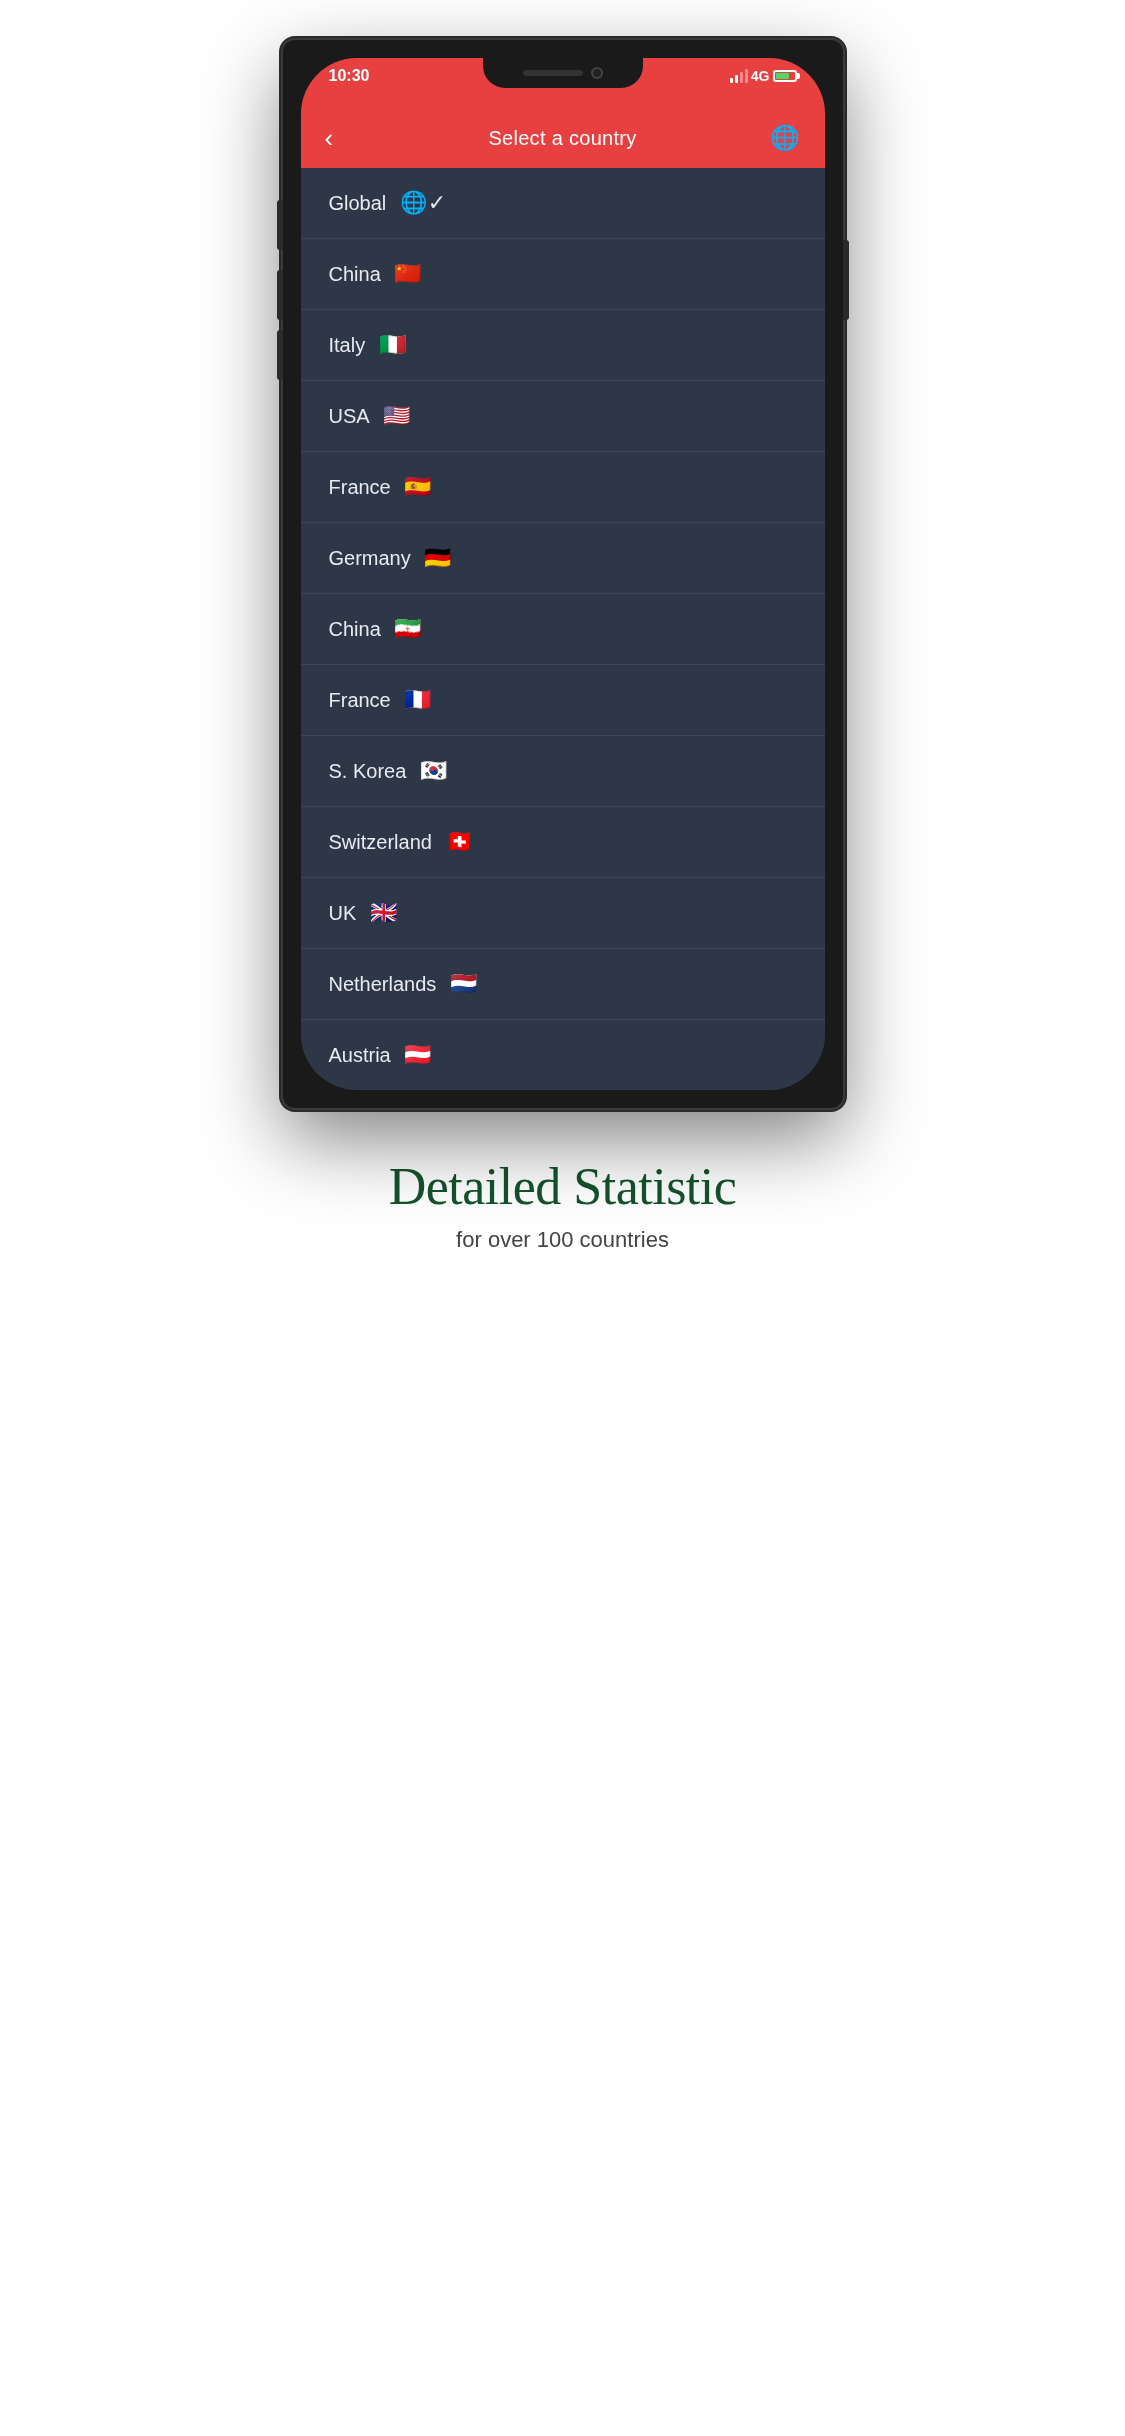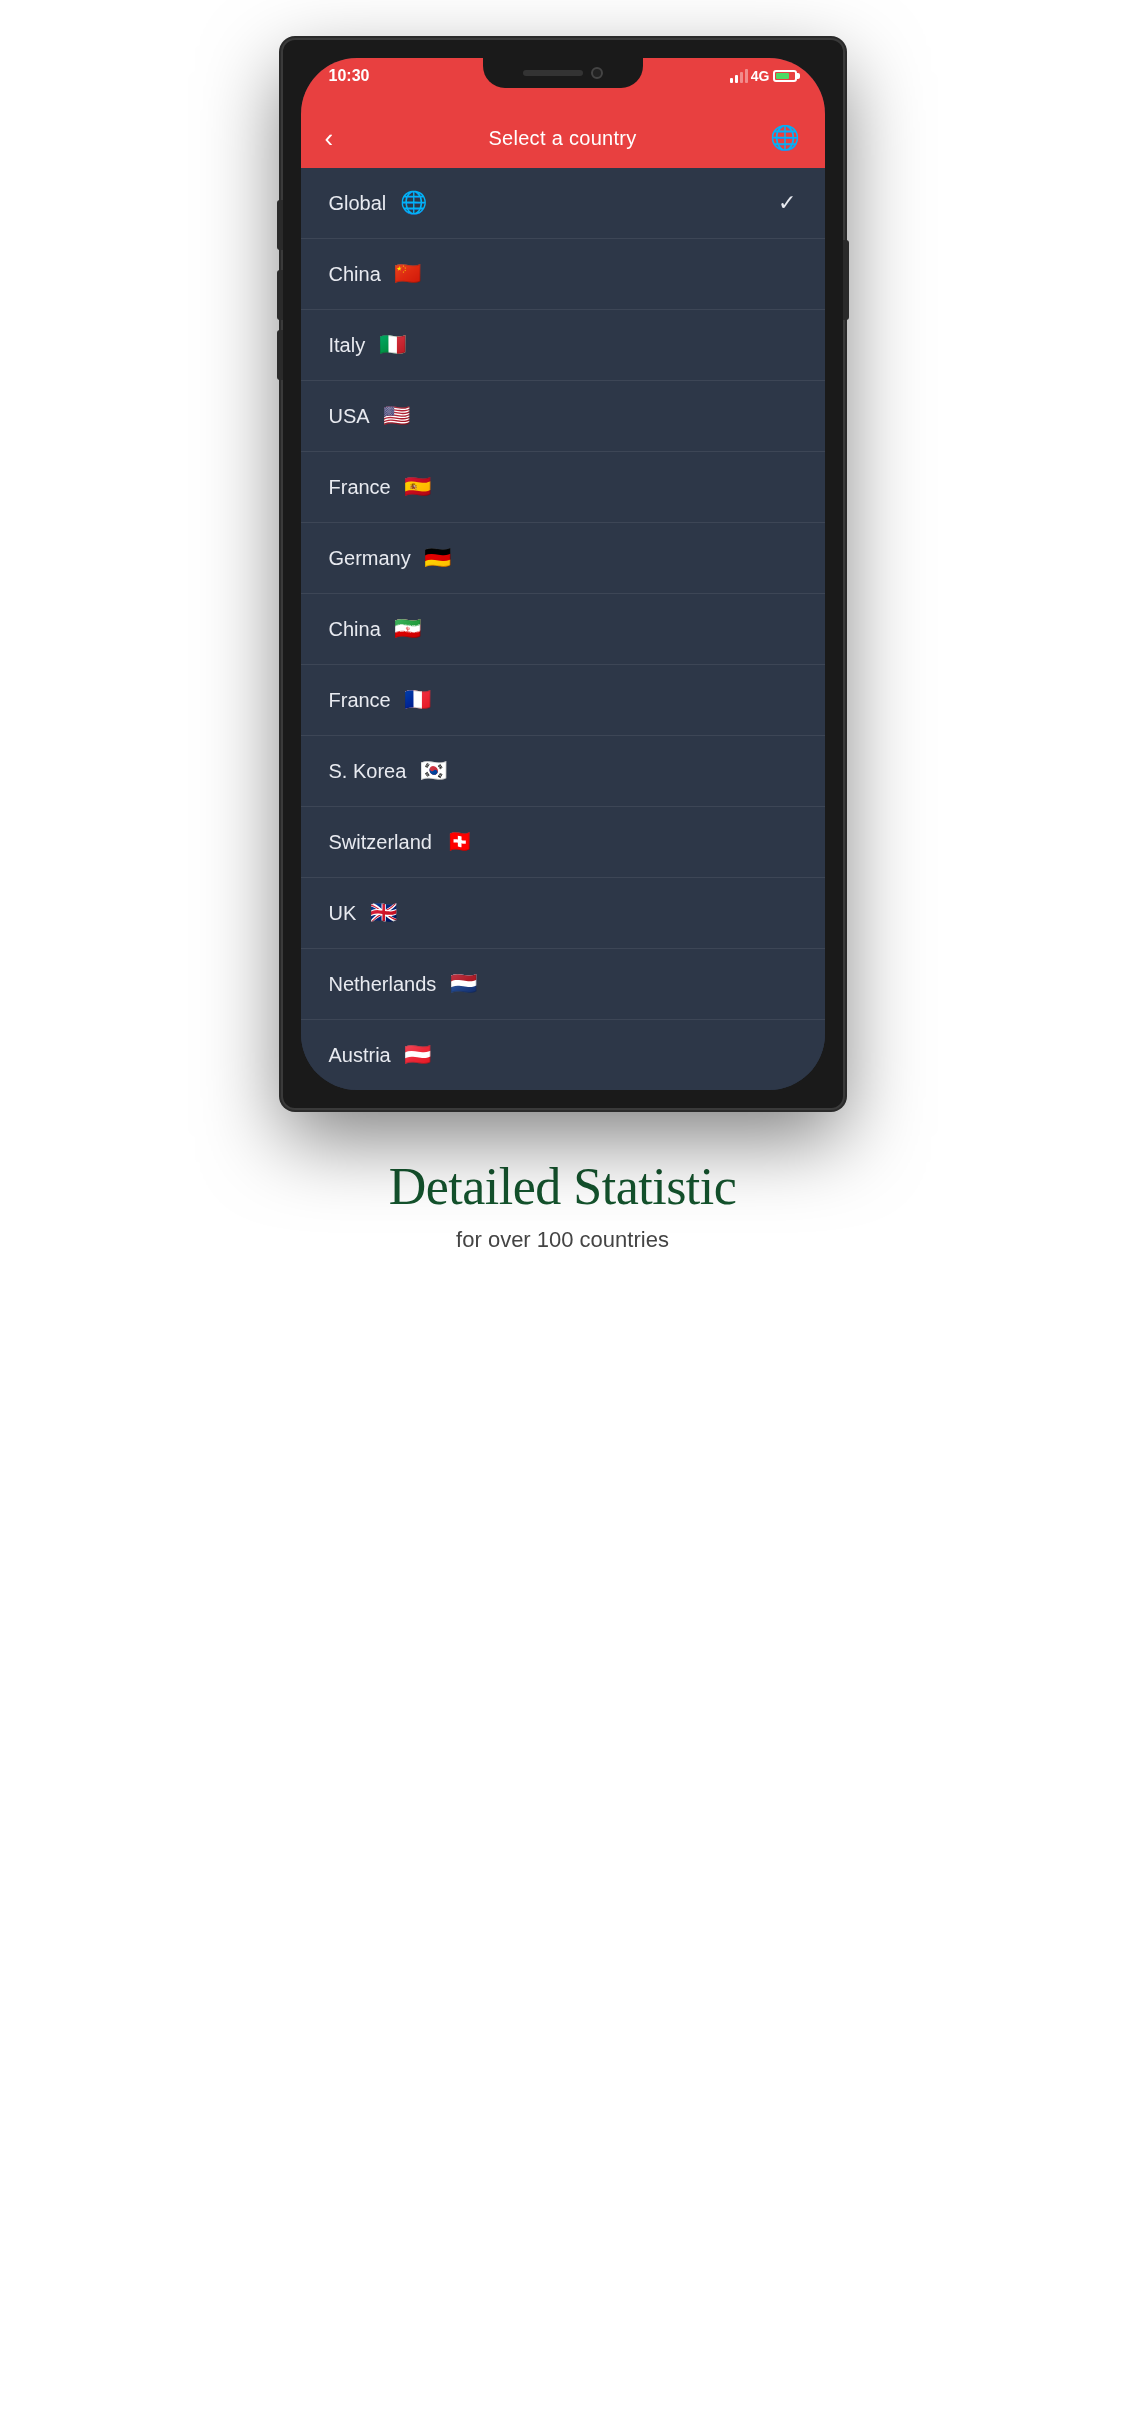--- a/index.html
+++ b/index.html
@@ -199,21 +199,20 @@
     }
 
     
     .country-list {
       background: #2d3748;
     }
 
     .country-item {
       display: flex;
       align-items: center;
-      justify-content: space-between;
       padding: 22px 28px;
       border-bottom: 1px solid rgba(255,255,255,0.08);
       cursor: pointer;
     }
 
     .country-item:last-child {
       border-bottom: none;
     }
 
     .country-left {

